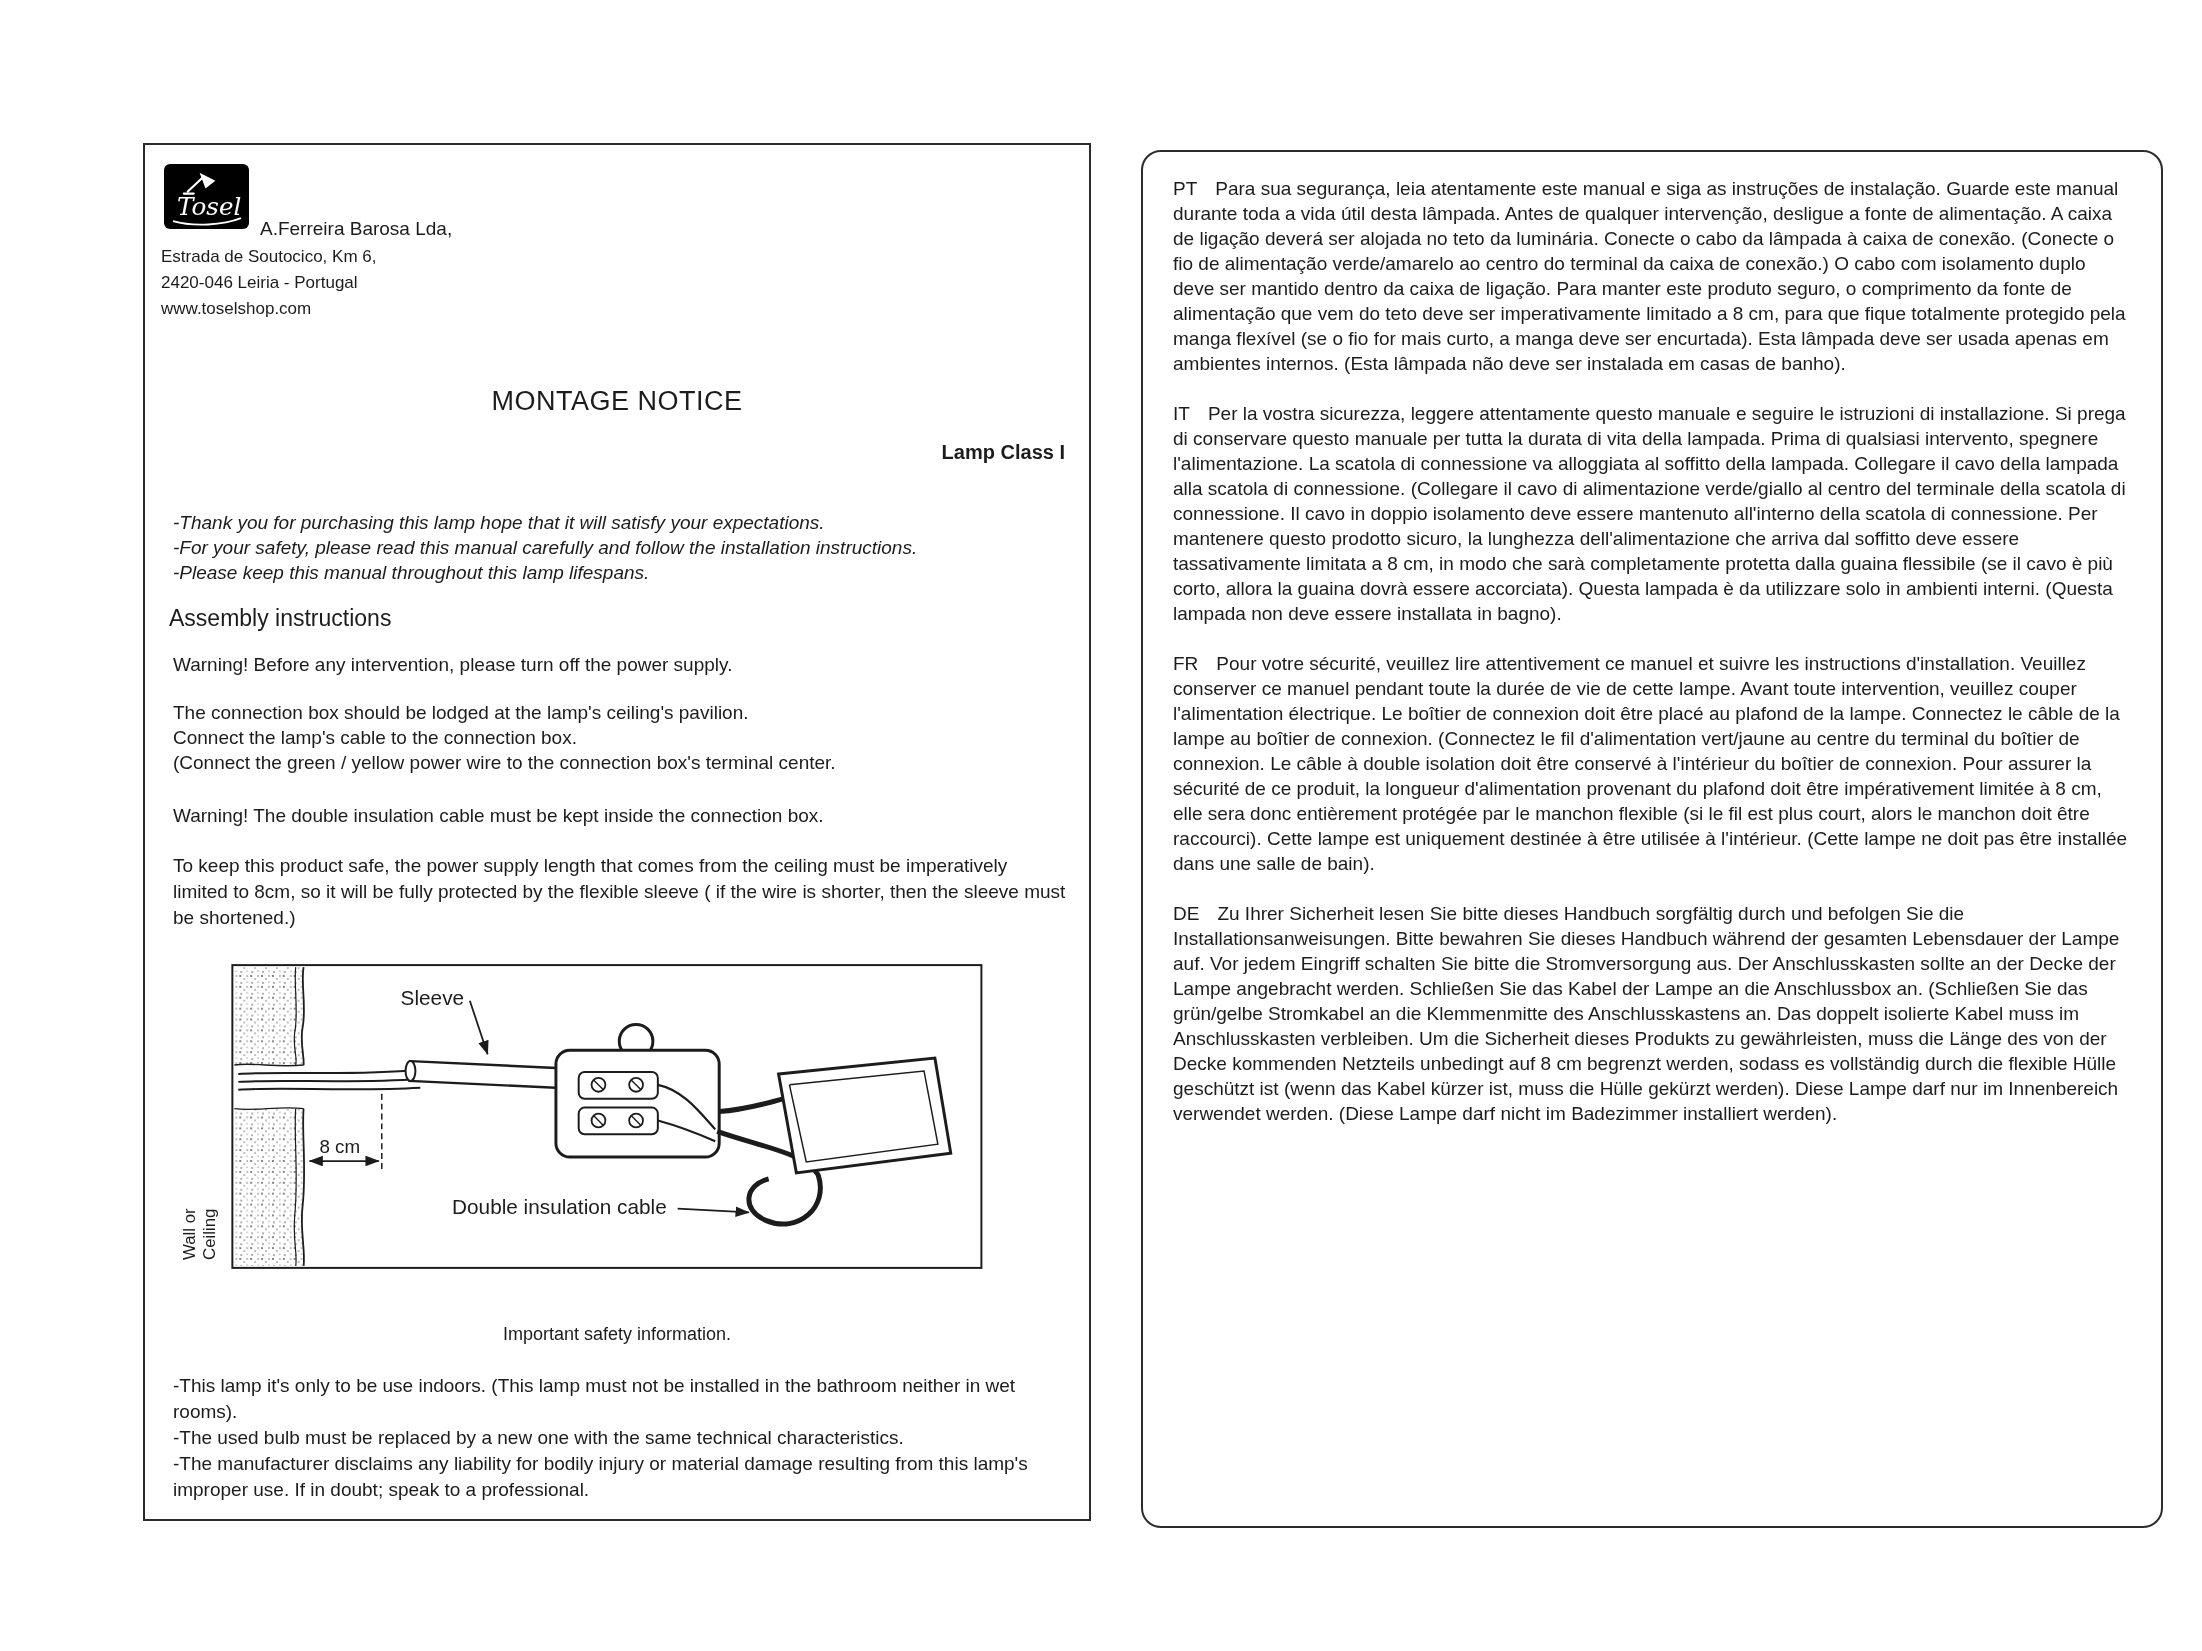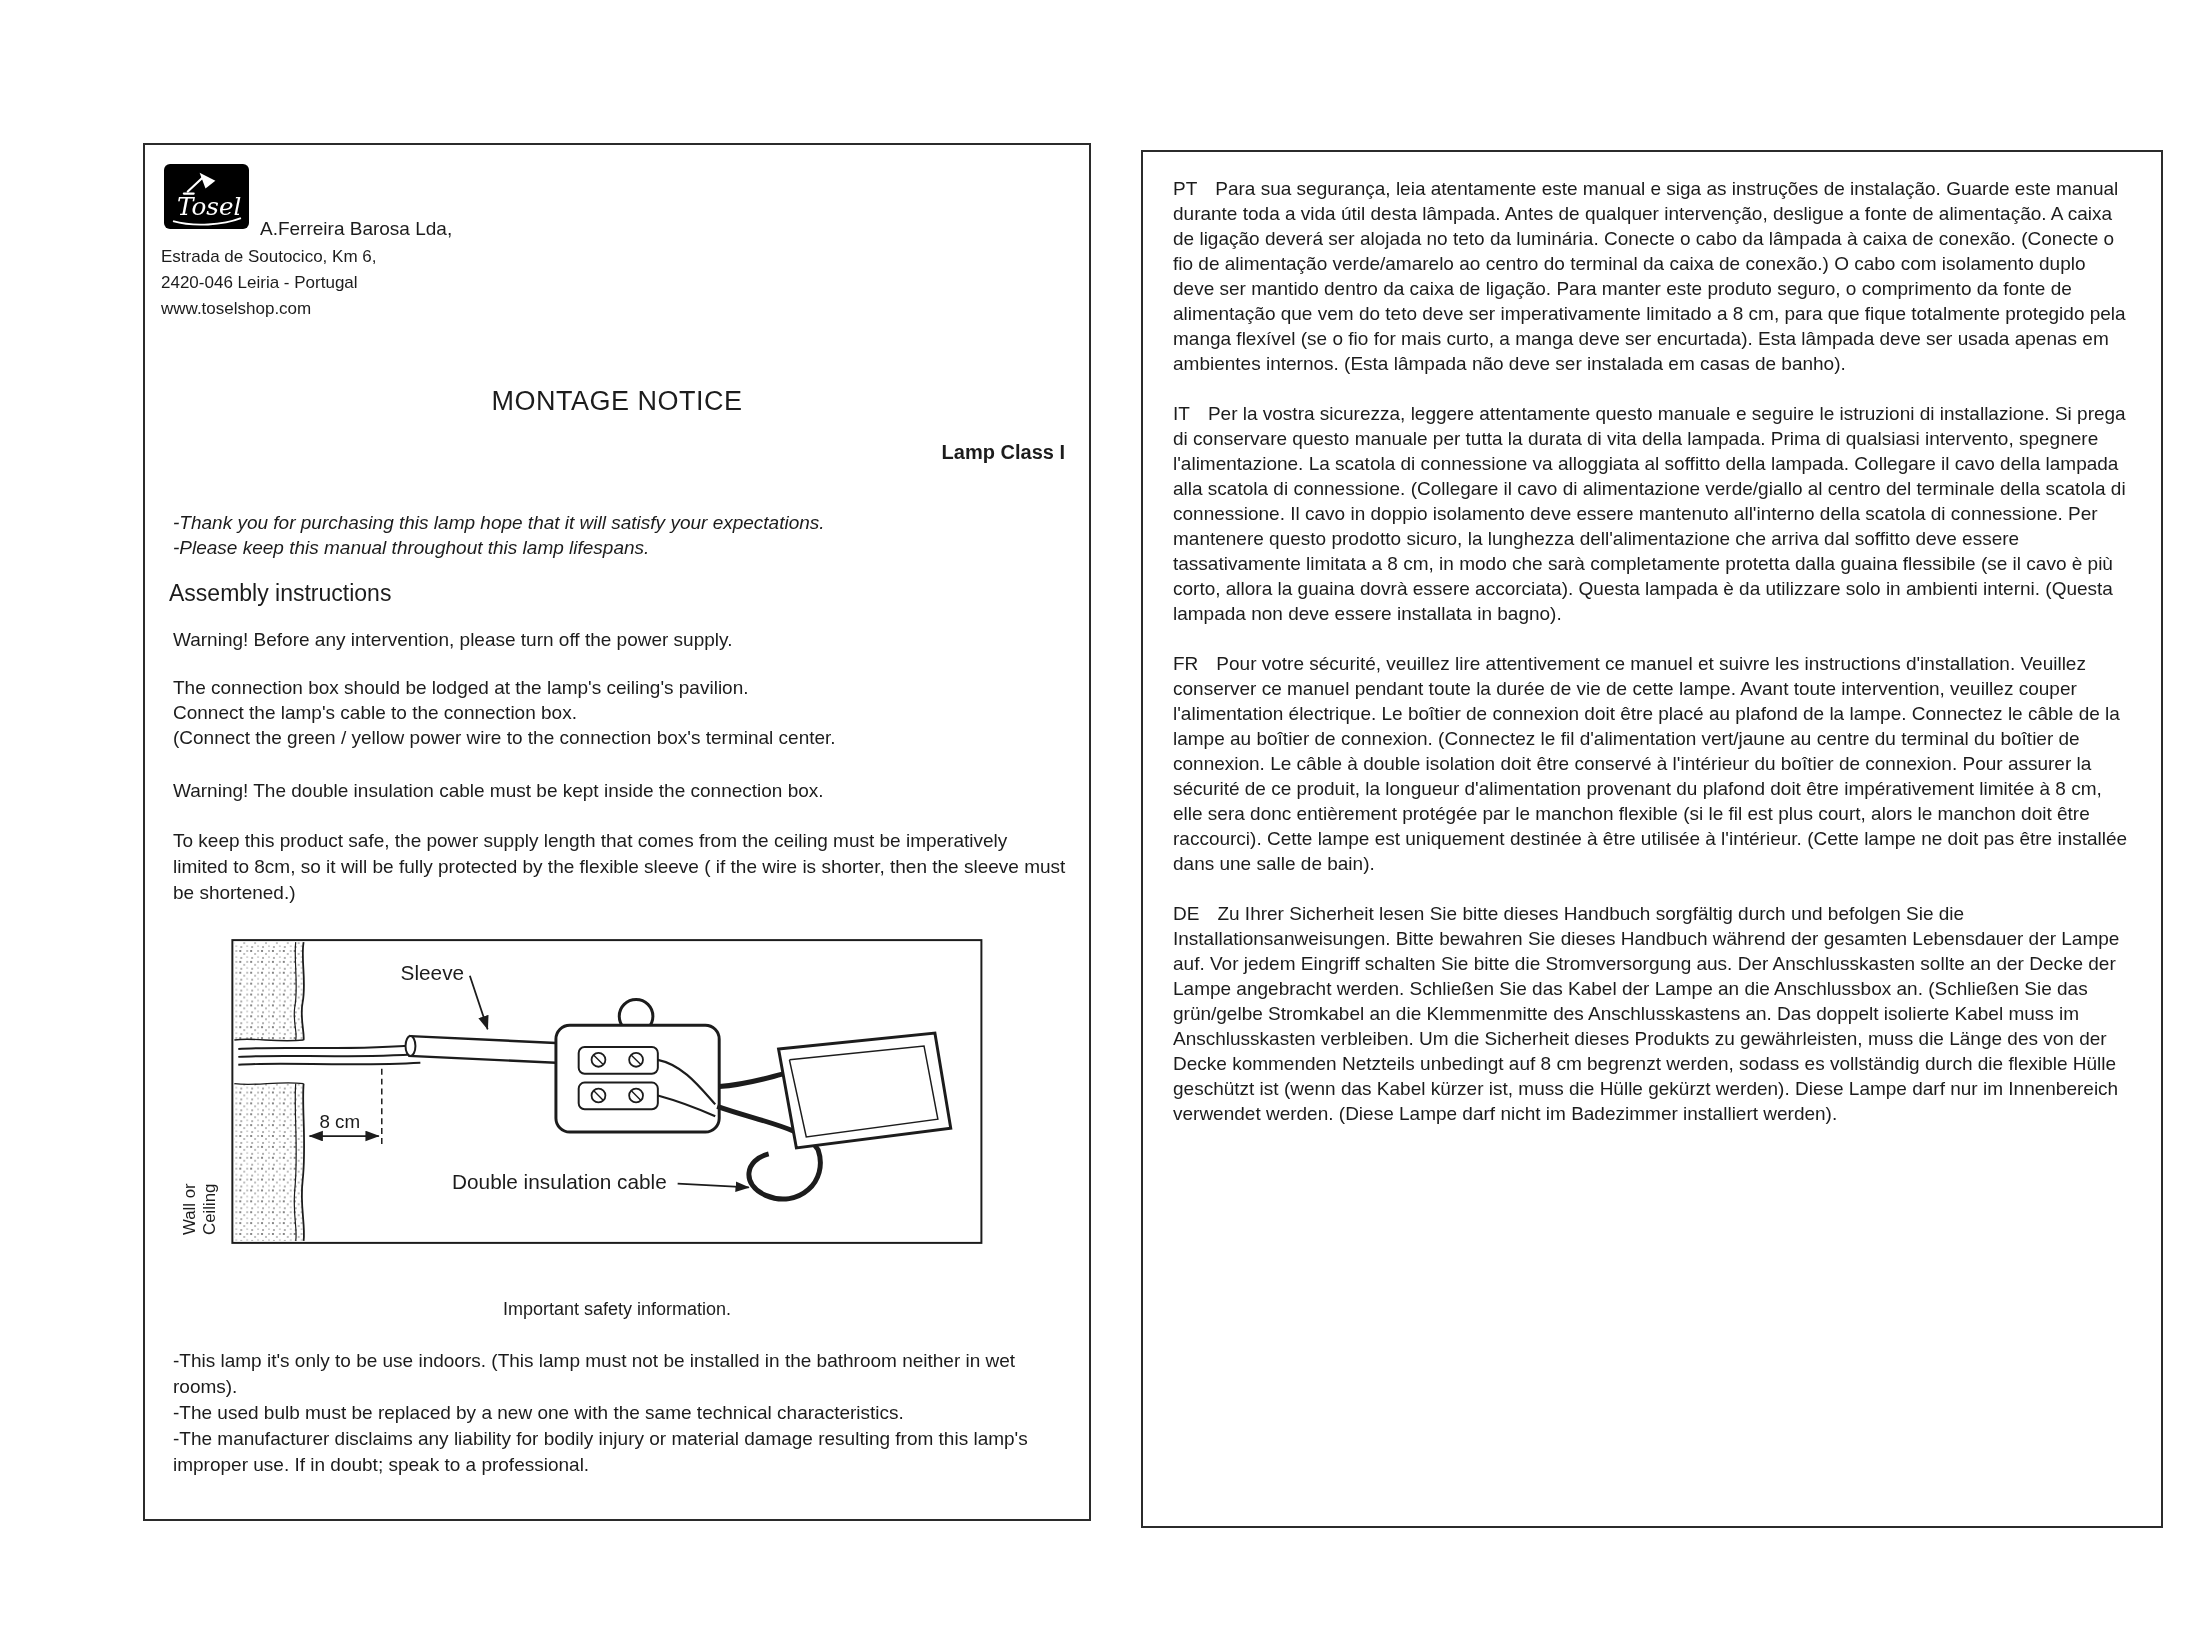--- a/index.html
+++ b/index.html
@@ -2,21 +2,21 @@
 <html><head>
 <meta charset="utf-8">
 <style>
   * { margin:0; padding:0; box-sizing:border-box; }
   html,body { background:#ffffff; }
   body { font-family:"Liberation Sans", sans-serif; color:#1c1c1c; }
   .canvas { position:relative; width:2203px; height:1651px; background:#ffffff; overflow:hidden; }
 
   .page { position:absolute; background:#ffffff; border:2px solid #2b2b2b; }
   .page-left  { left:143px; top:143px; width:948px;  height:1378px; padding:18px 24px; }
-  .page-right { left:1141px; top:150px; width:1022px; height:1378px; padding:24px 30px; }
+  .page-right { left:1141px; top:150px; width:1022px; height:1378px; padding:24px 30px;border-radius:20px; }
 
   
   .logo-box { position:absolute; left:19px; top:19px; width:85px; height:65px; background:#000; border-radius:6px; }
   .logo-box svg { display:block; width:100%; height:100%; }
   .company-name { position:absolute; left:115px; top:73px; font-size:19px; }
   .address-block { position:absolute; left:16px; top:99px; font-size:17px; line-height:26px; }
 
   .title { margin-top:223px; text-align:center; font-size:27px; font-weight:400; letter-spacing:0.5px; }
   .subtitle { margin-top:24px; text-align:right; font-size:20px; font-weight:700; }
 
@@ -61,20 +61,21 @@
       <div>Estrada de Soutocico, Km 6,</div>
       <div>2420-046 Leiria - Portugal</div>
       <div>www.toselshop.com</div>
     </div>
 
     <h1 class="title">MONTAGE NOTICE</h1>
     <h2 class="subtitle">Lamp Class I</h2>
 
     <div class="intro">
       <div>-Thank you for purchasing this lamp hope that it will satisfy your expectations.</div>
+      <div>-For your safety, please read this manual carefully and follow the installation instructions.</div>
       <div>-Please keep this manual throughout this lamp lifespans.</div>
     </div>
 
     <h3 class="section-heading">Assembly instructions</h3>
 
     <p class="warning">Warning! Before any intervention, please turn off the power supply.</p>
 
     <div class="plain-block">
       <div>The connection box should be lodged at the lamp's ceiling's pavilion.</div>
       <div>Connect the lamp's cable to the connection box.</div>

